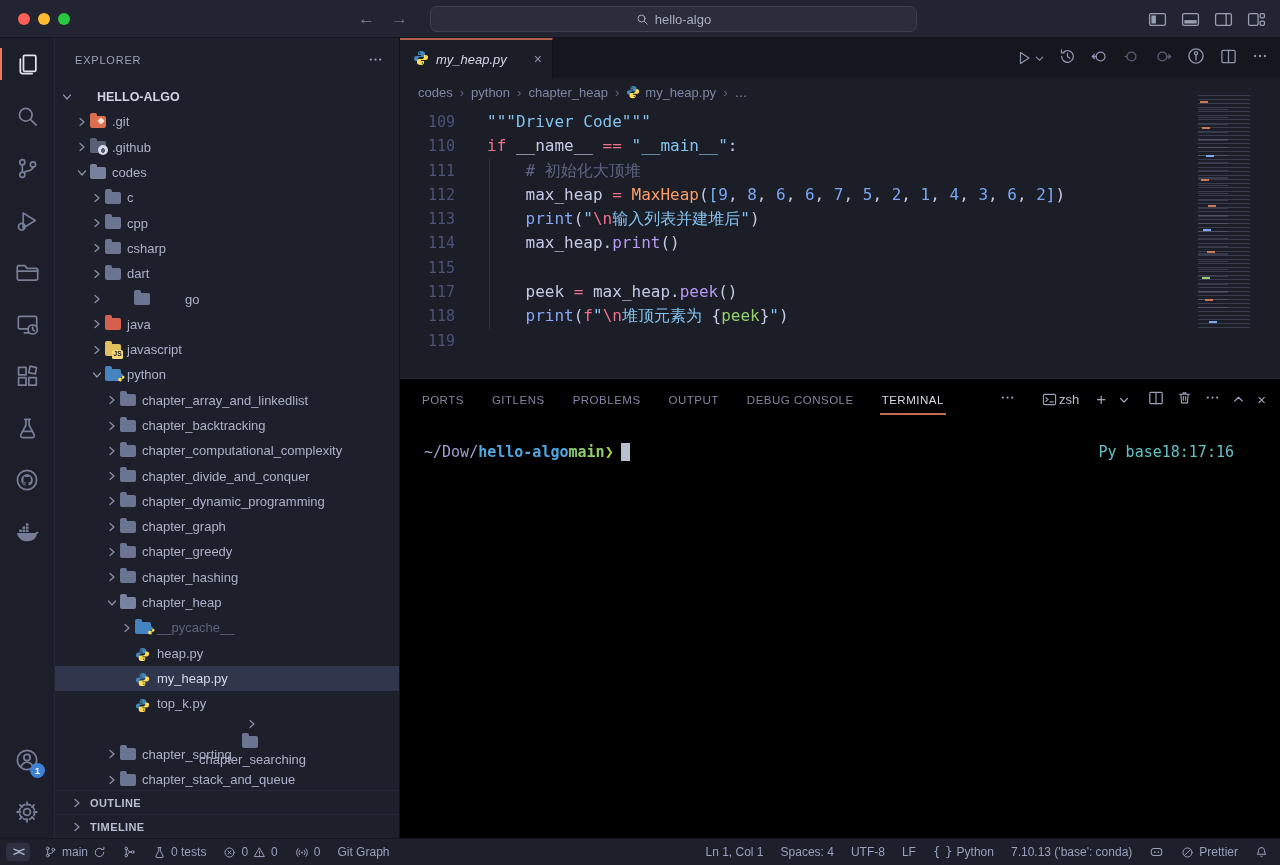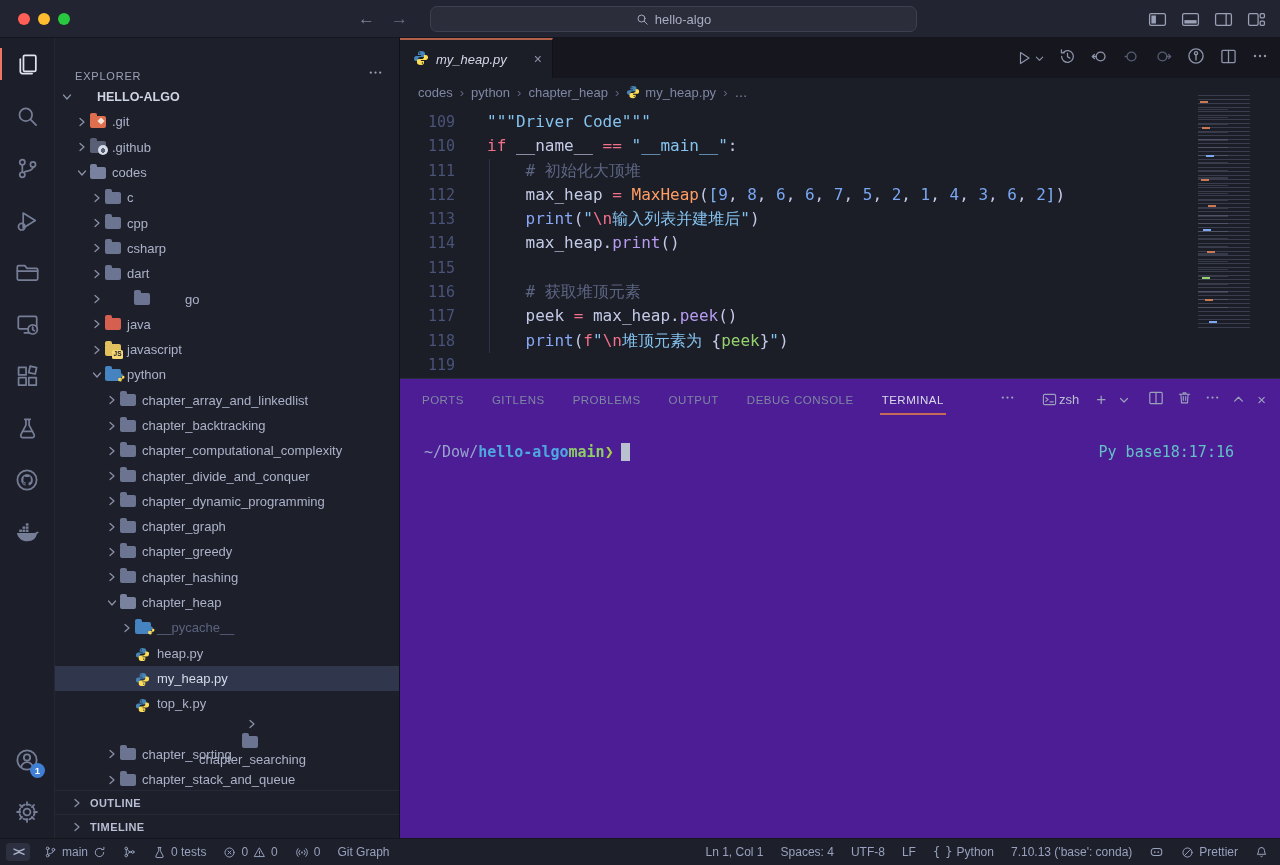--- a/index.html
+++ b/index.html
@@ -29,21 +29,21 @@
   .ai.active { color:#dfe3ee; }
   .ai.active::before { content:""; position:absolute; left:0; top:10px; bottom:10px; width:2px; background:#ee7560; }
   .ai .abadge { position:absolute; right:9px; bottom:8px; min-width:15px; height:15px; border-radius:50%;
                 background:#3f7fd4; color:#fff; font-size:9.5px; font-weight:700; display:flex;
                 align-items:center; justify-content:center; }
   .aspacer { flex:1; }
 
   
   .sidebar { position:absolute; left:55px; top:38px; width:345px; bottom:27px; background:#1d1f2a;
              border-right:1px solid #10111a; overflow:hidden; }
-  .sbheader { height:44px; display:flex; align-items:flex-end; justify-content:space-between; padding:0 16px 0 20px;
+  .sbheader { height:44px; display:flex; align-items:center; justify-content:space-between; padding:0 16px 0 20px;
               font-size:11px; letter-spacing:0.8px; color:#9ba2b8; }
   .sbheader .dots { color:#9ba2b8; }
   #tree { position:absolute; top:46px; left:0; right:0; }
   .trow { height:25.3px; display:flex; align-items:center; font-size:13px; color:#abb2c9; cursor:default; }
   .trow.bold { font-weight:700; color:#ced4e3; font-size:12.5px; }
   .trow.sel { background:#30374d; color:#d6dbe9; }
   .trow.dim .tlabel { color:#5b637f; }
   .tchev { width:16px; height:16px; flex:0 0 16px; display:flex; align-items:center; justify-content:center; color:#8b92a9; }
   .ticon { width:20px; flex:0 0 20px; display:flex; align-items:center; }
   .tlabel { margin-left:2px; white-space:nowrap; }
@@ -94,21 +94,21 @@
              background:repeating-linear-gradient(180deg, rgba(125,135,165,.30) 0 1.3px, transparent 1.3px 4px);
              background-size:52px 100%; background-repeat:no-repeat; background-position:6px 0; }
   .minimap::before { content:""; position:absolute; left:6px; top:14px; width:30px; height:200px;
              background:repeating-linear-gradient(180deg, rgba(150,160,190,.22) 0 1.3px, transparent 1.3px 7.6px); }
   .mm-marks { position:absolute; left:8px; top:6px; width:8px; height:2px; background:#c97a54;
               box-shadow: 2px 26px #c97a54, 6px 54px #7fa7f0, 1px 78px #c97a54, 8px 104px #c97a54,
                           3px 128px #7fa7f0, 7px 150px #c97a54, 2px 176px #95d16d, 5px 198px #c97a54,
                           9px 220px #7fa7f0; }
 
   
-  .panel { position:absolute; left:400px; top:378px; right:0; bottom:27px; background:#4c1d95;
+  .panel { position:absolute; left:400px; top:378px; right:0; bottom:27px; background:#000000;
            border-top:1px solid #2a2d3e; }
   .ptabs { height:41px; display:flex; align-items:center; padding-left:22px; gap:28px; font-size:11.5px;
            letter-spacing:.5px; color:#7e87a3; }
   .ptab { position:relative; }
   .ptab.active { color:#d8dce9; }
   .ptab.active::after { content:""; position:absolute; left:-2px; right:-2px; bottom:-9px; height:1.5px; background:#c76a57; }
   .pact { position:absolute; right:14px; top:0; height:41px; display:flex; align-items:center; gap:13px; color:#9aa2ba; }
   .pact .zshlbl { font-size:13px; color:#b9bfd2; margin-left:2px; }
   .pact .plus { font-size:17px; font-weight:400; margin-left:4px; }
   .termline { position:absolute; left:24px; right:46px; top:64px; display:flex; align-items:center;
@@ -760,24 +760,20 @@
           <span class="ln">113</span>
           <span class="ct"><span class="iguide"></span><span class="tk-fg">    </span><span class="tk-fn">print</span><span class="tk-fg">(</span><span class="tk-str">"</span><span class="tk-esc">\n</span><span class="tk-str">输入列表并建堆后"</span><span class="tk-fg">)</span></span>
         </div>
         <div class="cline">
           <span class="ln">114</span>
           <span class="ct"><span class="iguide"></span><span class="tk-fg">    max_heap.</span><span class="tk-meth">print</span><span class="tk-fg">()</span></span>
         </div>
         <div class="cline">
           <span class="ln">115</span>
           <span class="ct"><span class="iguide"></span></span>
-        </div>
-        <div class="cline">
-          <span class="ln">116</span>
-          <span class="ct"><span class="iguide"></span><span class="tk-com">    # 获取堆顶元素</span></span>
         </div>
         <div class="cline">
           <span class="ln">117</span>
           <span class="ct"><span class="iguide"></span><span class="tk-fg">    peek </span><span class="tk-kw">=</span><span class="tk-fg"> max_heap.</span><span class="tk-meth">peek</span><span class="tk-fg">()</span></span>
         </div>
         <div class="cline">
           <span class="ln">118</span>
           <span class="ct"><span class="iguide"></span><span class="tk-fg">    </span><span class="tk-fn">print</span><span class="tk-fg">(</span><span class="tk-kw">f</span><span class="tk-str">"</span><span class="tk-esc">\n</span><span class="tk-str">堆顶元素为 </span><span class="tk-fg">{</span><span class="tk-var">peek</span><span class="tk-fg">}</span><span class="tk-str">"</span><span class="tk-fg">)</span></span>
         </div>
         <div class="cline">

